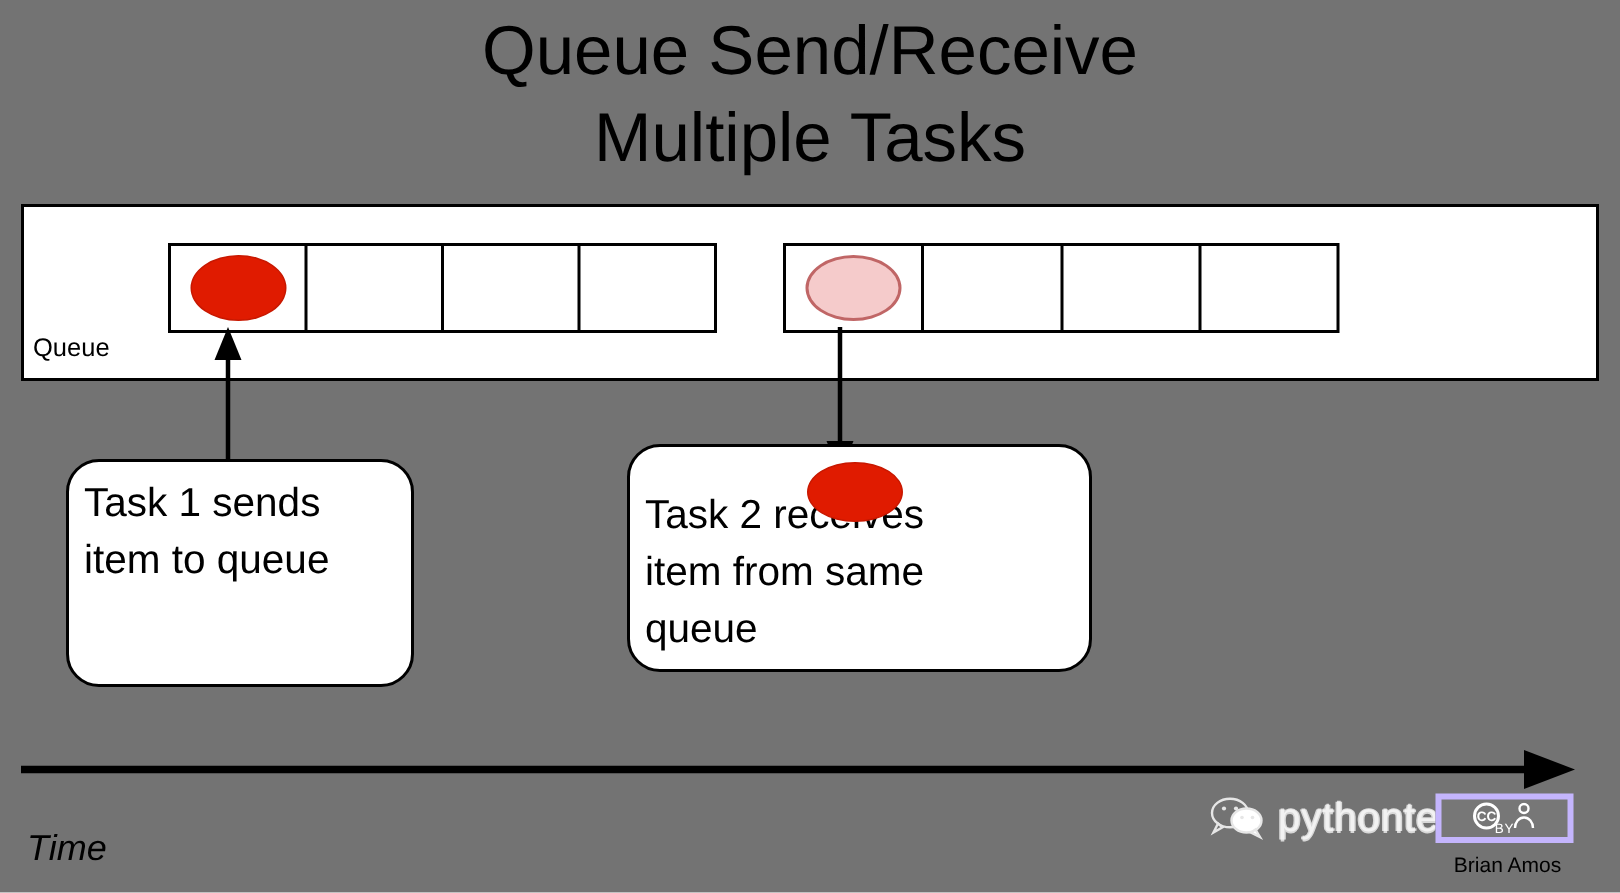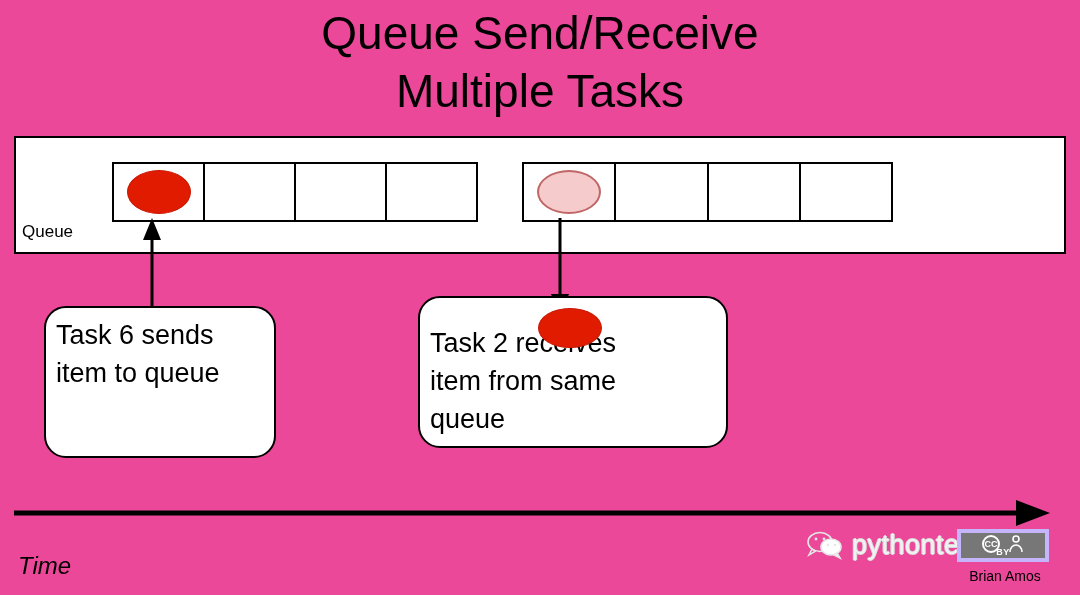--- a/index.html
+++ b/index.html
@@ -4,21 +4,21 @@
 <style>
   html, body {
     margin: 0;
     padding: 0;
     background: #ffffff;
   }
   #page {
     position: relative;
     width: 1080px;
     height: 595px;
-    background: #ec4899;
+    background: #737373;
     font-family: "Liberation Sans", sans-serif;
     color: #000000;
     overflow: hidden;
   }
 
   
   #title {
     position: absolute;
     left: 0;
     top: 4px;
@@ -206,21 +206,21 @@
   }
   #cc-badge .cc-by-label {
     position: absolute;
     left: 0;
     bottom: 1px;
     width: 100%;
     text-align: center;
     color: #ffffff;
     font-size: 9px;
     line-height: 10px;
-    font-weight: bold;
+    font-weight: normal;
     letter-spacing: 0.5px;
   }
   #cc-author {
     position: absolute;
     left: 945px;
     top: 566px;
     width: 120px;
     text-align: center;
     font-size: 14px;
     line-height: 20px;
@@ -259,21 +259,21 @@
   <svg class="arrow-svg" id="arrow-send" width="24" height="98" viewBox="0 0 24 98">
     <line x1="12" y1="98" x2="12" y2="14" stroke="#000" stroke-width="3"></line>
     <polygon points="12,0 3,22 21,22" fill="#000"></polygon>
   </svg>
 
   <svg class="arrow-svg" id="arrow-recv" width="24" height="98" viewBox="0 0 24 98">
     <line x1="12" y1="0" x2="12" y2="84" stroke="#000" stroke-width="3"></line>
     <polygon points="12,98 3,76 21,76" fill="#000"></polygon>
   </svg>
 
-  <div class="task-box" id="task-box-1">Task 6 sends
+  <div class="task-box" id="task-box-1">Task 1 sends
 item to queue</div>
 
   <div class="task-box" id="task-box-2">Task 2 receives
 item from same
 queue</div>
   <div id="task2-item"></div>
 
   <svg class="arrow-svg" id="arrow-time" width="1036" height="26" viewBox="0 0 1036 26">
     <line x1="0" y1="13" x2="1012" y2="13" stroke="#000" stroke-width="5"></line>
     <polygon points="1036,13 1002,0 1002,26" fill="#000"></polygon>

